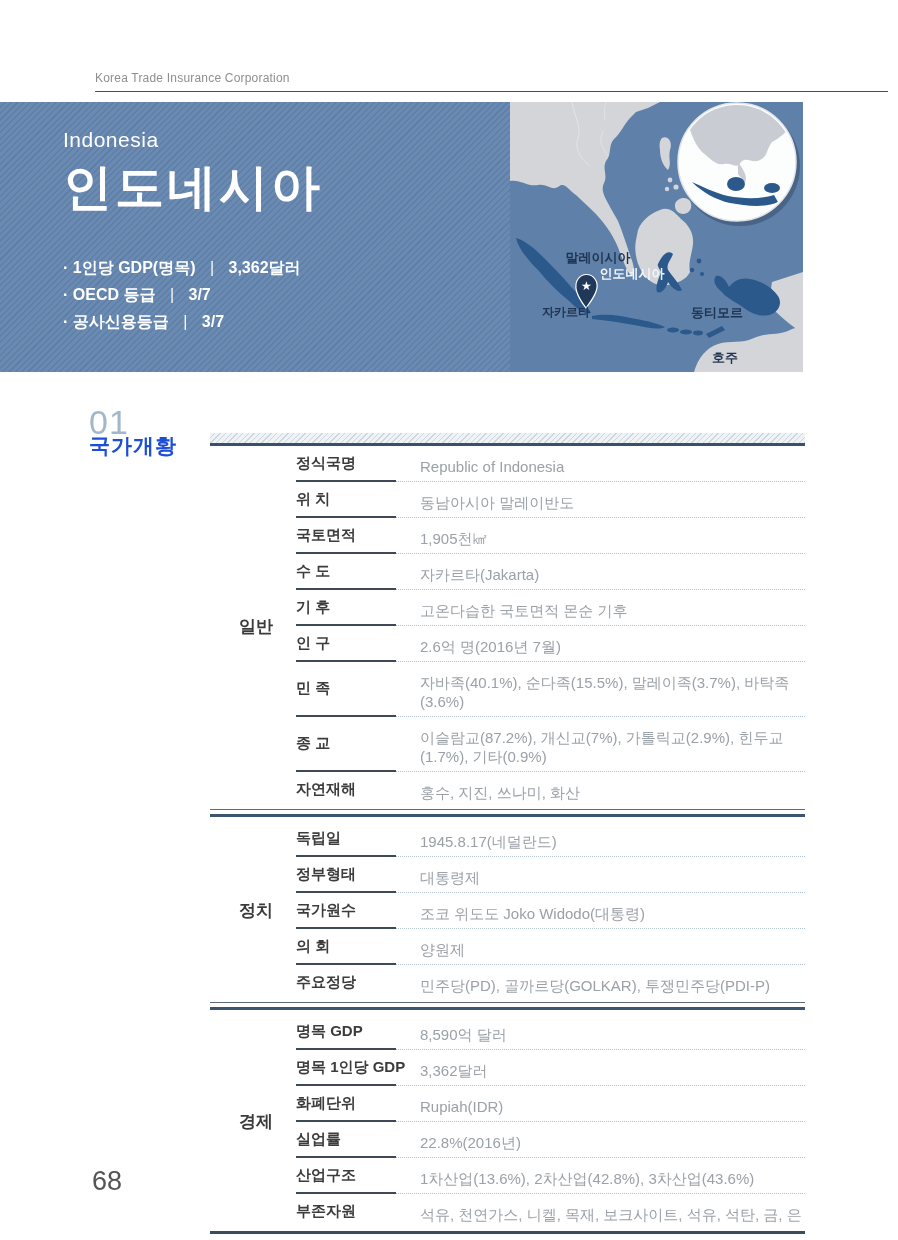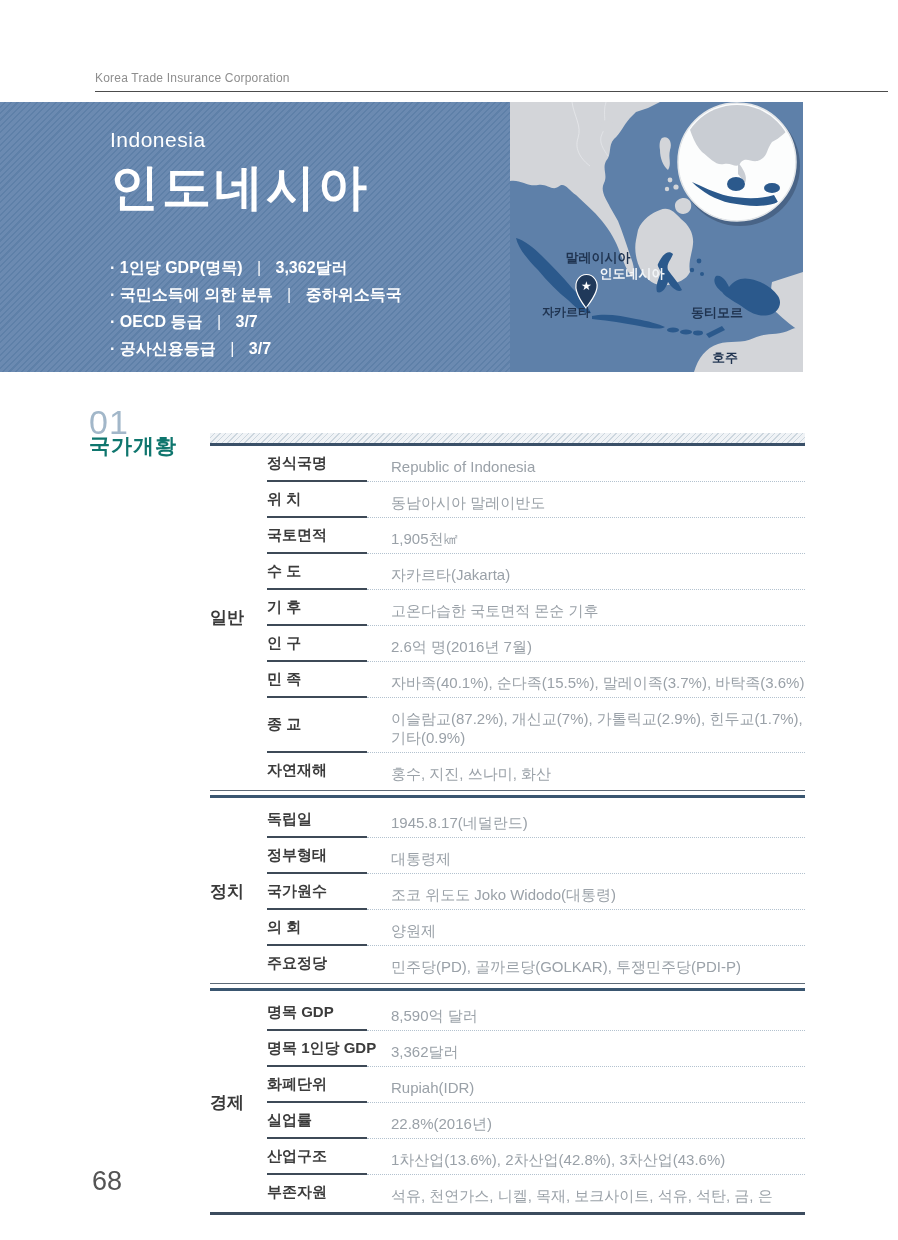--- a/index.html
+++ b/index.html
@@ -5,40 +5,40 @@
   html,body{margin:0;padding:0;background:#fff;}
   #page{position:relative;width:888px;height:1240px;background:#ffffff;overflow:hidden;
         font-family:"Liberation Sans","DejaVu Sans",sans-serif;}
 
   
   .doc-header{position:absolute;left:95px;top:71px;font-size:12px;color:#8e8e8e;letter-spacing:.2px;}
   .doc-header-rule{position:absolute;left:95px;right:0;top:91px;border-top:1.5px solid #4c4c4c;}
 
   
   .banner{position:absolute;left:0;top:102px;width:803px;height:270px;display:flex;}
-  .banner-left{flex:1;box-sizing:border-box;padding:26px 0 0 110px;
+  .banner-left{flex:1;box-sizing:border-box;padding:26px 0 0 63px;
     background:repeating-linear-gradient(135deg,#6b8ab1 0 3px,#5e80a8 3px 4.5px);}
   .country-en{font-size:21px;color:#fff;letter-spacing:.5px;}
   .country-ko{font-size:49px;font-weight:800;color:#fff;letter-spacing:3px;margin-top:3px;}
   .bullets{margin-top:33px;}
   .bullet{color:#fff;font-size:16px;font-weight:700;line-height:27px;white-space:nowrap;}
   .b-sep{font-weight:400;padding:0 10px;opacity:.95;}
   .banner-map{width:293px;height:270px;flex:0 0 auto;}
 
   
   .sec-num{position:absolute;left:89px;top:391px;font-size:34px;font-weight:300;color:#a2b7c9;letter-spacing:1px;margin-top:12px;}
-  .sec-title{position:absolute;left:89px;top:432px;font-size:21px;font-weight:700;color:#0f766e;letter-spacing:1px;}
+  .sec-title{position:absolute;left:89px;top:432px;font-size:21px;font-weight:700;color:#1d4ed8;letter-spacing:1px;}
 
   
   .ctable{position:absolute;left:210px;top:433px;width:595px;}
   .hatch-bar{height:10px;background:repeating-linear-gradient(135deg,#f0f3f6 0 3px,#ccd6de 3px 4px);
              border-bottom:3px solid #3a5068;}
   .tgroup{display:flex;}
   .glabel{width:45px;flex:0 0 auto;display:flex;align-items:center;
-          font-size:17px;font-weight:700;color:#3a3a3a;}
+          font-size:17px;font-weight:700;color:#3a3a3a;margin-left:29px;}
   .grows{flex:1;min-width:0;}
   .trow{display:flex;align-items:stretch;min-height:32px;}
   .tlabel{width:100px;flex:0 0 auto;display:flex;align-items:center;
           font-size:15px;font-weight:700;color:#3c3c3c;white-space:nowrap;
           border-bottom:2px solid #3e4a57;margin-left:12px;}
   .tvalue{flex:1;min-width:0;display:flex;align-items:center;
           font-size:15px;color:#9aa1a8;line-height:19px;
           padding:11px 0 5px 24px;border-bottom:1px dotted #b3c2cf;}
   .trow:last-child .tlabel{border-bottom:none;}
   .trow:last-child .tvalue{border-bottom:none;}
@@ -59,21 +59,20 @@
 
   <div class="doc-header">Korea Trade Insurance Corporation</div>
   <div class="doc-header-rule"></div>
 
   <div class="banner">
     <div class="banner-left">
       <div class="country-en">Indonesia</div>
       <div class="country-ko">인도네시아</div>
       <div class="bullets">
           <div class="bullet"><span class="b-dot">· </span><span class="b-label">1인당 GDP(명목)</span><span class="b-sep"> | </span><span class="b-value">3,362달러</span></div>
-          <div class="bullet"><span class="b-dot">· </span><span class="b-label">국민소득에 의한 분류</span><span class="b-sep"> | </span><span class="b-value">중하위소득국</span></div>
           <div class="bullet"><span class="b-dot">· </span><span class="b-label">OECD 등급</span><span class="b-sep"> | </span><span class="b-value">3/7</span></div>
           <div class="bullet"><span class="b-dot">· </span><span class="b-label">공사신용등급</span><span class="b-sep"> | </span><span class="b-value">3/7</span></div>
         </div>
     </div>
 
     <svg class="banner-map" viewBox="0 0 293 270" aria-hidden="true">
       <rect x="0" y="0" width="293" height="270" fill="#5e80a9"></rect>
 
       <path fill="#d3d5d9" d="M0,0 L150,0 L138,6 L126,10 L120,16 C113,24 111,31 104,37 C98,43 102,53 96,59 C92,67 98,73 94,81 C90,89 96,97 100,105 L108,119 C112,129 116,141 120,153 C123,161 126,169 122,175 C118,171 114,161 110,151 C106,139 100,129 92,119 C84,109 74,101 66,93 C58,87 54,79 48,85 C42,89 36,81 28,83 C18,85 10,77 0,79 Z"></path>
       <path d="M62,0 C64,14 72,24 68,36 C64,48 72,58 80,64" stroke="#e9ebee" stroke-width="1" fill="none" opacity=".7"></path>

